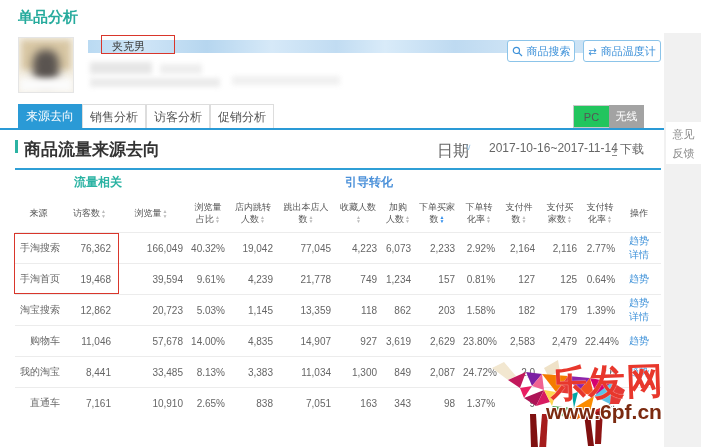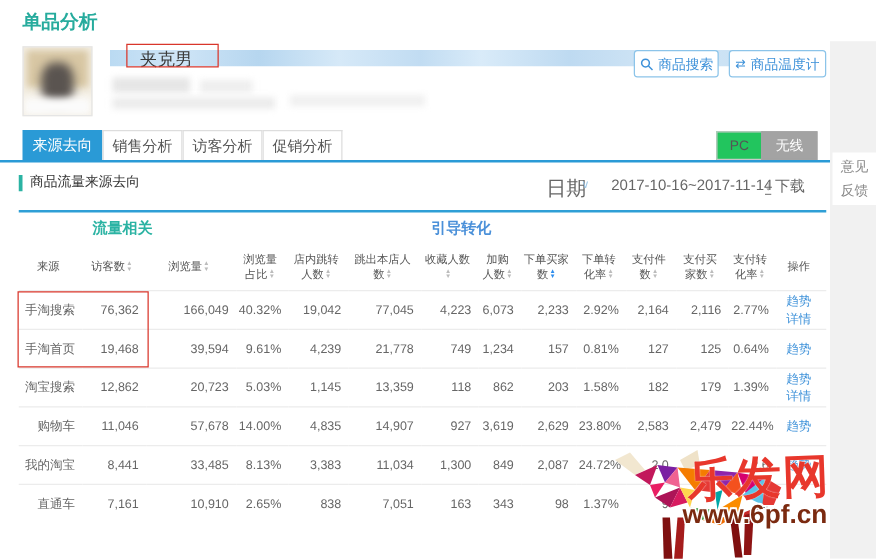--- a/index.html
+++ b/index.html
@@ -12,39 +12,39 @@
             font-size:11px;text-align:center;line-height:1.75;padding-top:3px;box-sizing:border-box;cursor:pointer;}
   
   #page-title{left:18px;top:8px;font-size:15px;font-weight:bold;color:#26ab9d;}
   
   #thumb{left:18px;top:37px;width:54px;height:54px;border:1px solid #e5e5e5;overflow:hidden;background:#f4efe4;}
   #thumb .b1{position:absolute;left:2px;top:2px;width:50px;height:30px;background:#d8c7a4;filter:blur(3px);}
   #thumb .b2{position:absolute;left:14px;top:12px;width:26px;height:34px;background:#5a5450;border-radius:40%;filter:blur(4px);}
   #thumb .b3{position:absolute;left:0px;top:40px;width:54px;height:14px;background:#fbfbfb;filter:blur(3px);}
   #ptitle-bar{left:88px;top:40px;width:540px;height:13px;filter:blur(.6px);
     background:linear-gradient(90deg,#badaf2 0%,#cfe5f7 10%,#b6d6ef 22%,#d6e9f8 34%,#c1dcf2 46%,#d9ebf9 55%,#bedaf1 68%,#d2e6f6 82%,#c6dff3 100%);}
-  #ptitle-text{left:112px;top:39px;font-size:14px;color:#3a3a3a;}
+  #ptitle-text{left:112px;top:39px;font-size:11px;color:#3a3a3a;}
   .blurbar{background:#e6e6e6;filter:blur(2.5px);}
   
   .tool-btn{height:22px;border:1px solid #8cc4e9;border-radius:3px;background:#fff;color:#3d91d9;
             font-size:11px;display:flex;align-items:center;justify-content:center;gap:4px;cursor:pointer;box-sizing:border-box;}
   #btn-search{left:507px;top:40px;width:68px;}
   #btn-thermo{left:583px;top:40px;width:78px;}
   
   .tab{top:104px;height:25px;box-sizing:border-box;font-size:12px;display:flex;align-items:center;justify-content:center;cursor:pointer;}
   .tab.on{background:#2a9ad6;color:#fff;}
   .tab.off{background:#fff;color:#555;border:1px solid #ddd;border-bottom:none;}
   #tab-underline{left:0;top:128px;width:664px;height:2px;background:#2a9ad6;}
   
   .dev{top:105px;height:23px;box-sizing:border-box;font-size:11px;display:flex;align-items:center;justify-content:center;cursor:pointer;}
   #dev-pc{left:573px;width:37px;background:#22c55e;border:1px solid #c9c9c9;color:#555;}
-  #dev-wl{left:609px;width:45px;background:#a3a3a3;color:#fff;border:1px solid #a3a3a3;}
+  #dev-wl{left:609px;width:35px;background:#a3a3a3;color:#fff;border:1px solid #a3a3a3;}
   
   #sec-bar{left:15px;top:140px;width:3px;height:13px;background:#2bb3a3;}
-  #sec-title{left:24px;top:138px;font-size:11px;font-weight:normal;color:#333;}
+  #sec-title{left:24px;top:138px;font-size:17px;font-weight:bold;color:#333;}
   #date-label{left:437px;top:141px;font-size:16px;color:#666;cursor:pointer;}
   #date-caret{left:465px;top:142px;font-size:9px;color:#9ec7e6;}
   #date-range{left:489px;top:141px;font-size:12px;color:#666;}
   #download{left:612px;top:141px;font-size:12px;color:#666;cursor:pointer;display:flex;gap:3px;align-items:center;}
   #download .dlg{font-size:10px;color:#888;border-bottom:1px solid #888;line-height:11px;}
   
   #tablewrap{left:15px;top:168px;width:646px;border-top:2px solid #2f9fd6;}
   table{border-collapse:collapse;table-layout:fixed;width:646px;}
   th,td{padding:0 6px 0 2px;overflow:hidden;}
   thead .grp{font-size:12px;text-align:left;font-weight:bold;height:25px;padding-left:8px;}

